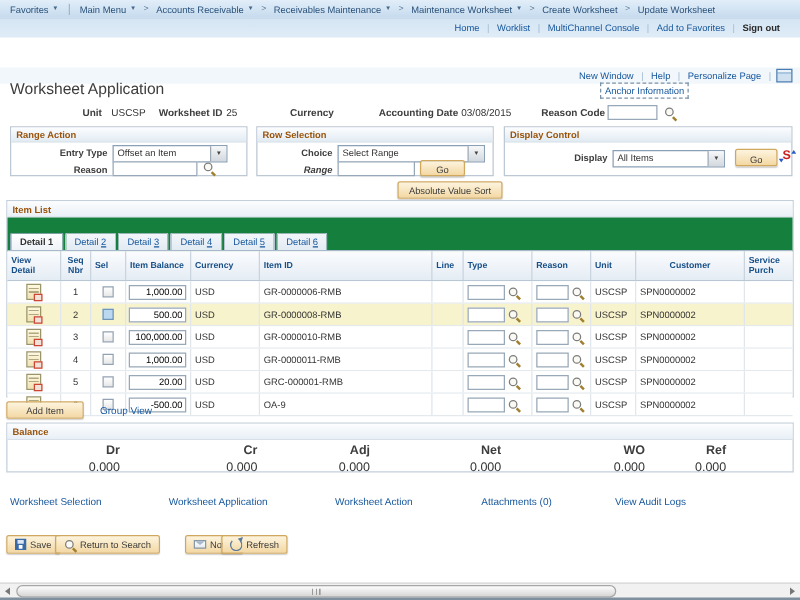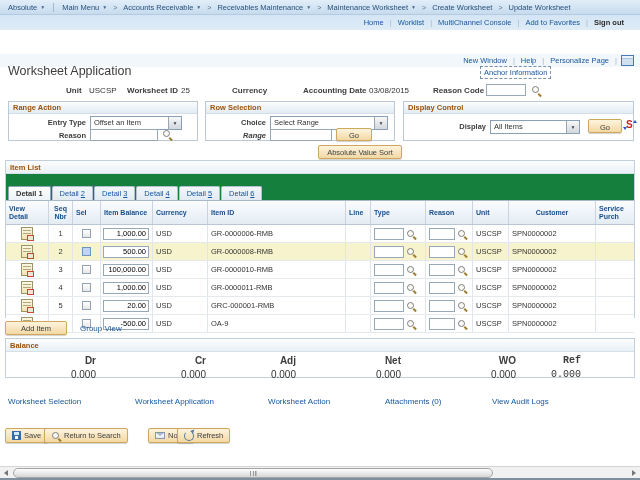--- a/index.html
+++ b/index.html
@@ -186,21 +186,21 @@
                    background:repeating-linear-gradient(90deg,#999 0 1px,transparent 1px 3px); }
   .bottomstrip { position:absolute; left:0; right:0; top:478px; height:2px; background:#7e909e; }
 </style>
 </head>
 <body>
 
 <div id="screen">
 
   <div class="crumbbar">
     <span class="crumb">
-        <span>Absolute</span>
+        <span>Favorites</span>
         <span class="caret">▼</span>
       </span>
     <span class="crumbdiv"></span>
     <span class="crumb">
         <span>Main Menu</span>
         <span class="caret">▼</span>
       </span>
     <span class="crumbsep">&gt;</span>
     <span class="crumb">
         <span>Accounts Receivable</span>
@@ -508,21 +508,21 @@
         <div class="bv">0.000</div>
       </div>
     <div class="bcol" style="left:335px;">
         <div class="bl">Net</div>
         <div class="bv">0.000</div>
       </div>
     <div class="bcol" style="left:450px;">
         <div class="bl">WO</div>
         <div class="bv">0.000</div>
       </div>
-    <div class="bcol" style="left:515px;font-family:Liberation Mono, monospace;">
+    <div class="bcol" style="left:515px;">
         <div class="bl">Ref</div>
         <div class="bv">0.000</div>
       </div>
   </div>
 
   <span class="flink" style="left:8px;">Worksheet Selection</span>
   <span class="flink" style="left:135px;">Worksheet Application</span>
   <span class="flink" style="left:268px;">Worksheet Action</span>
   <span class="flink" style="left:385px;">Attachments (0)</span>
   <span class="flink" style="left:492px;">View Audit Logs</span>

